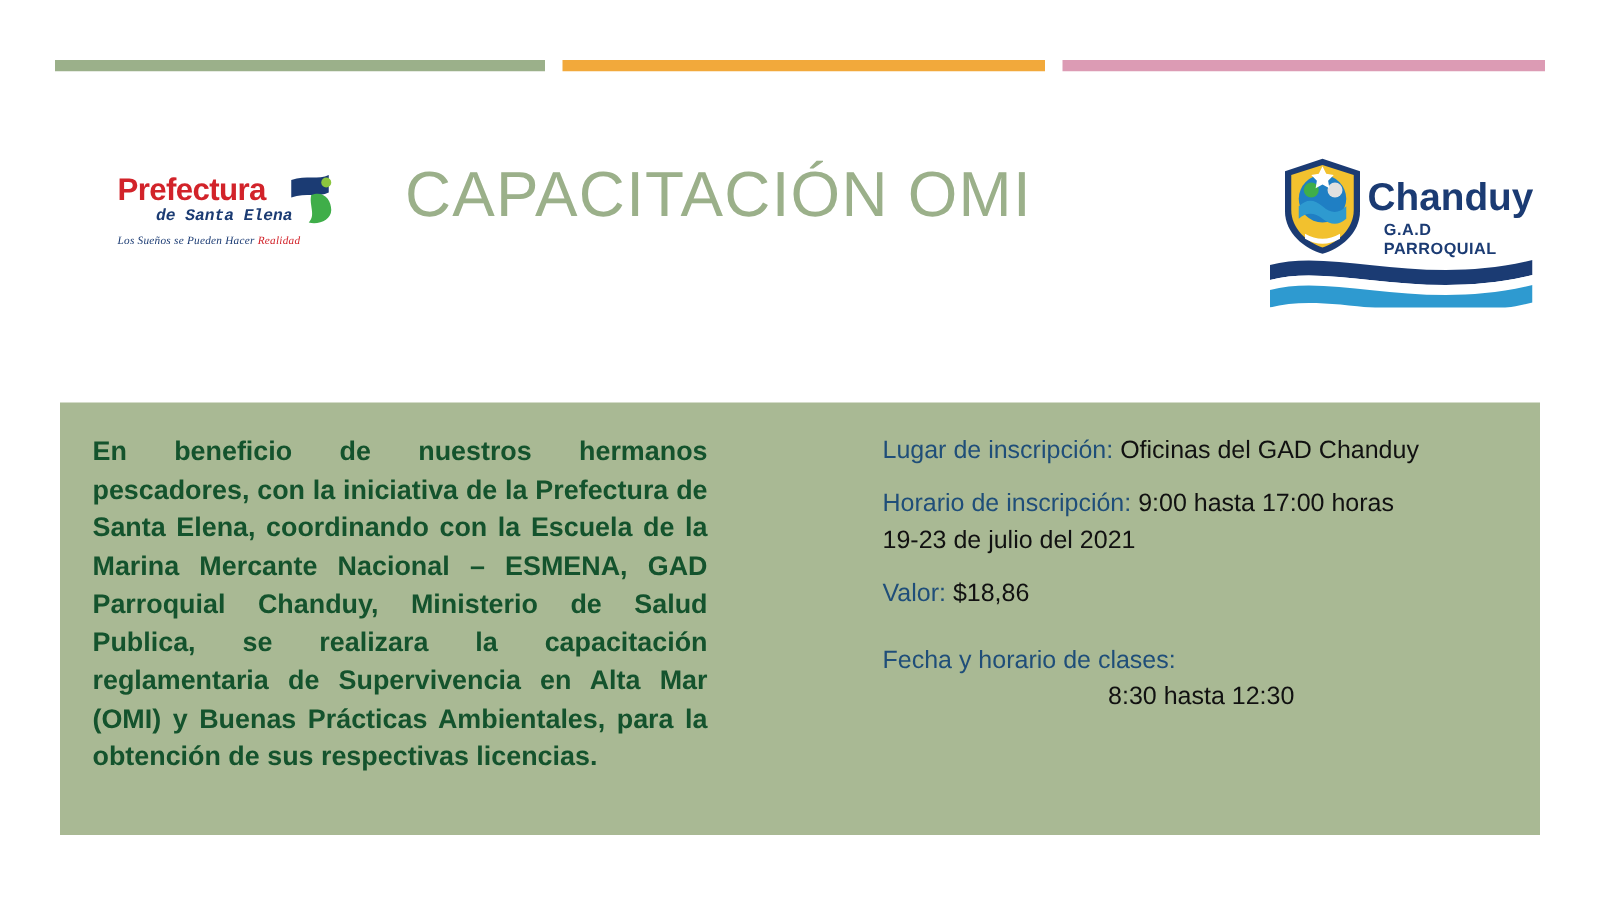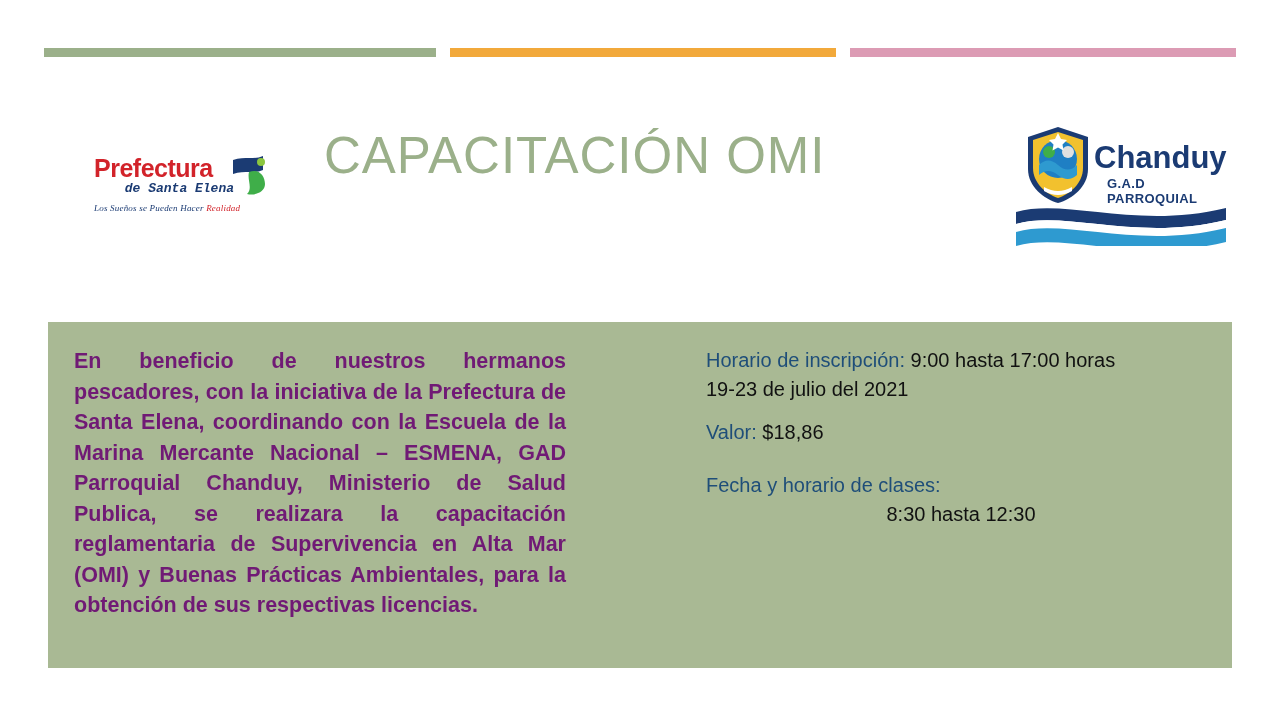--- a/index.html
+++ b/index.html
@@ -56,21 +56,20 @@
     white-space: nowrap;
   }
 
   
   .logo-prefectura {
     position: absolute;
     left: 50px;
     top: 20px;
     width: 175px;
     height: 80px;
-    margin-top: 16px;
   }
   .pref-word {
     font-family: "Liberation Sans", sans-serif;
     font-weight: bold;
     font-size: 25px;
     color: #d2232a;
     letter-spacing: -0.5px;
     line-height: 1;
   }
   .pref-sub {
@@ -155,21 +154,21 @@
   }
 
   .col-left {
     position: absolute;
     left: 26px;
     top: 24px;
     width: 492px;
     font-family: "Liberation Sans", sans-serif;
     font-size: 21.5px;
     line-height: 1.42;
-    color: #701a75;
+    color: #14532d;
     font-weight: bold;
     text-align: justify;
     text-justify: inter-word;
   }
 
   .col-right {
     position: absolute;
     left: 658px;
     top: 24px;
     width: 510px;
@@ -233,20 +232,26 @@
     </svg>
   </div>
 </div>
 
 <div class="panel">
 
   <div class="col-left">En beneficio de nuestros hermanos pescadores, con la iniciativa de la Prefectura de Santa Elena, coordinando con la Escuela de la Marina Mercante Nacional – ESMENA, GAD Parroquial Chanduy, Ministerio de Salud Publica, se realizara la capacitación reglamentaria de Supervivencia en Alta Mar (OMI) y Buenas Prácticas Ambientales, para la obtención de sus respectivas licencias.</div>
 
   <div class="col-right">
 
+    <div class="r-block">
+      <div class="r-line">
+        <span class="lbl">Lugar de inscripción:</span>
+        <span>Oficinas del GAD Chanduy</span>
+      </div>
+    </div>
 
     <div class="r-block">
       <div class="r-line">
         <span class="lbl">Horario de inscripción:</span>
         <span>9:00 hasta 17:00 horas</span>
       </div>
       <div class="r-line r-indent-1">19-23 de julio del 2021</div>
     </div>
 
     <div class="r-block">

